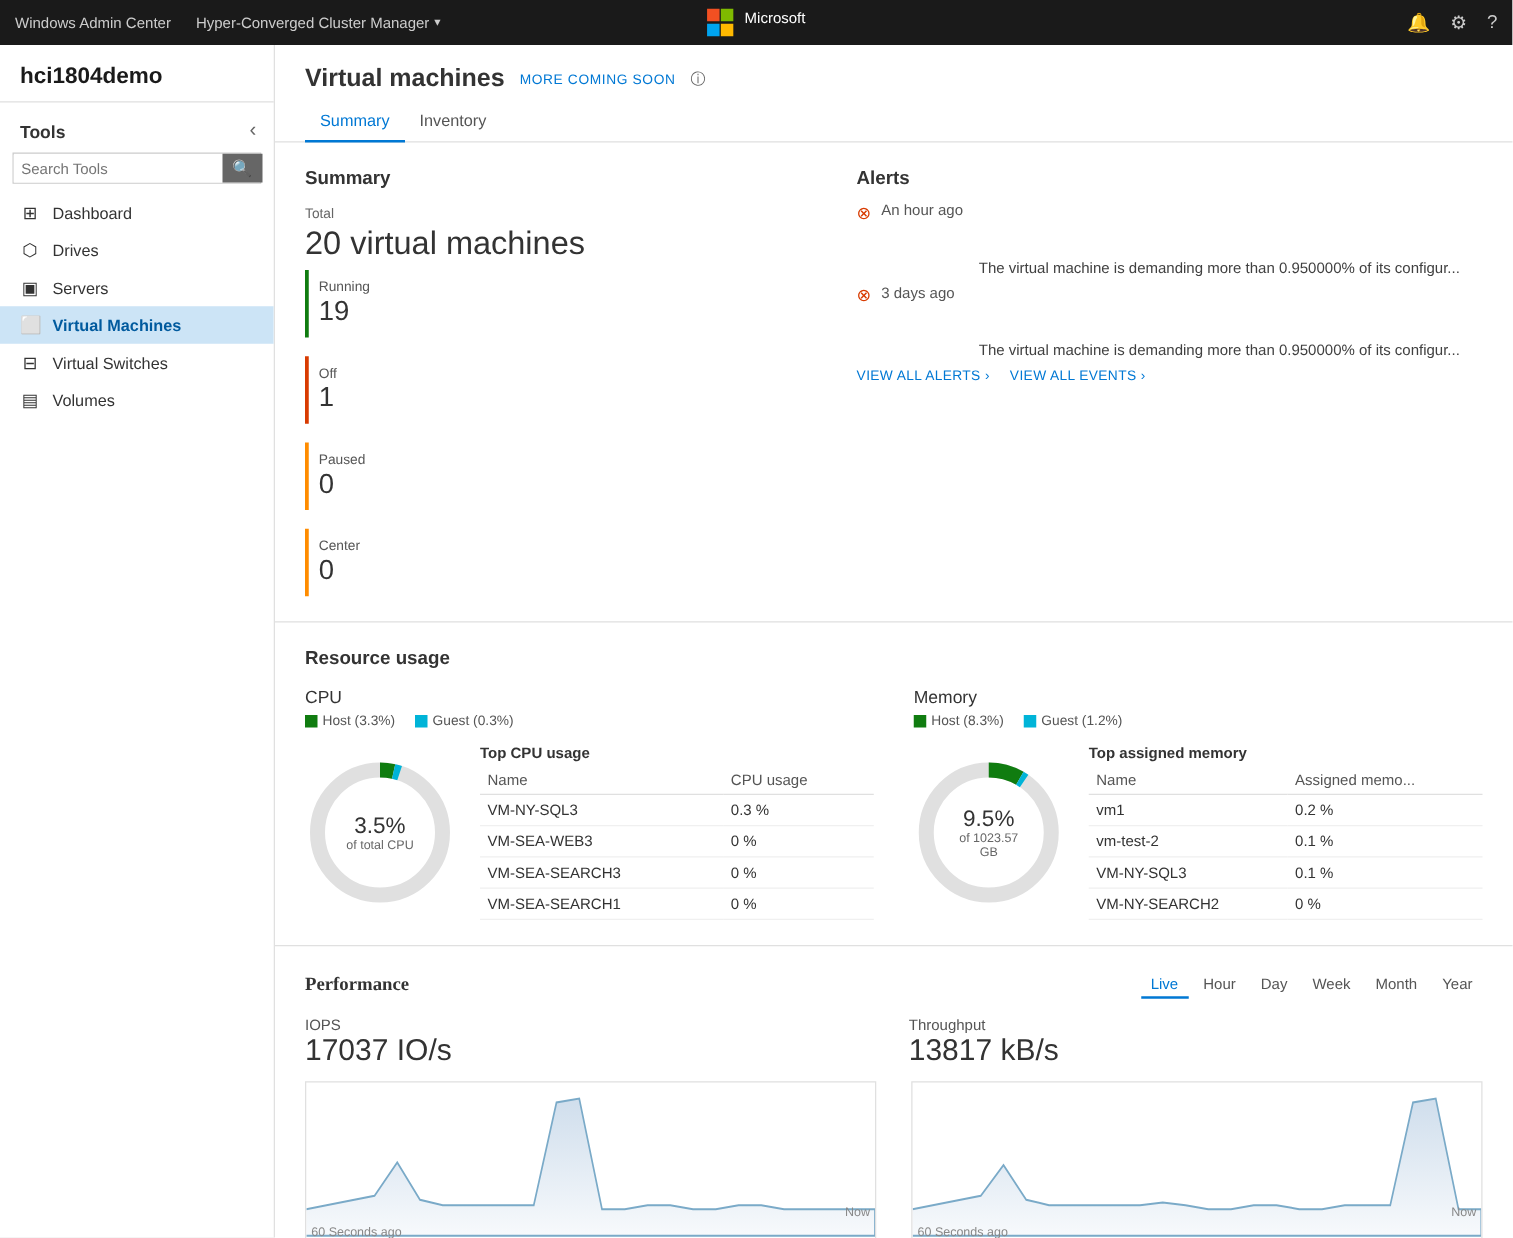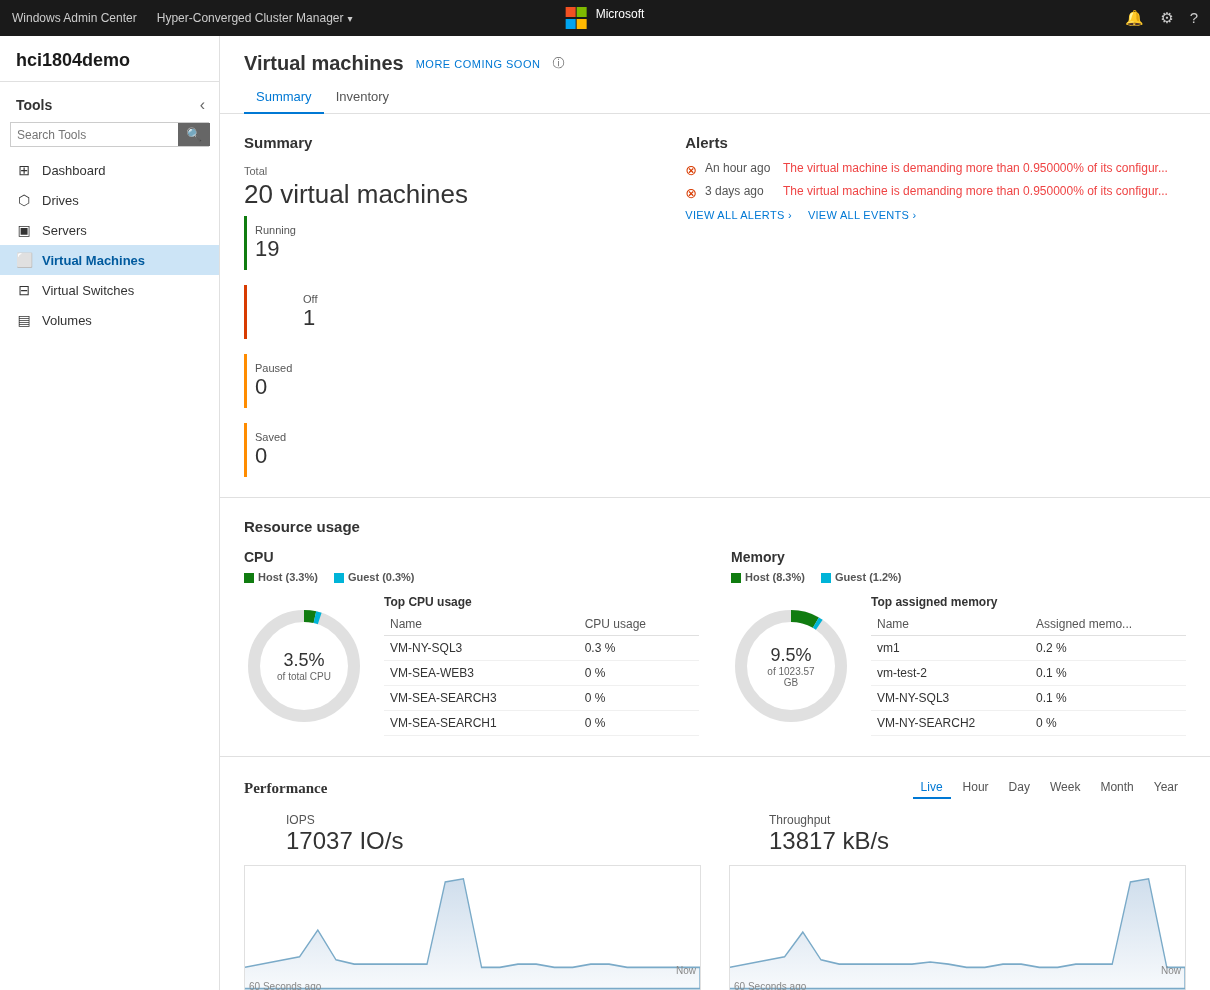--- a/index.html
+++ b/index.html
@@ -70,43 +70,43 @@
 
     .total-label { font-size: 11px; color: #666; margin-bottom: 2px; }
     .total-count { font-size: 26px; font-weight: 300; margin-bottom: 6px; }
 
     .vm-stats { display: flex; flex-wrap: wrap; gap: 15px; }
     .stat-box {
       width: 50%; padding: 8px 0;
       border-left: 3px solid transparent;
     }
     .stat-box.running { border-left-color: #107c10; }
-    .stat-box.off { border-left-color: #d83b01; padding-left: 48px; }
+    .stat-box.off { border-left-color: #d83b01; }
     .stat-box.paused { border-left-color: #ff8c00; }
     .stat-box.saved { border-left-color: #ff8c00; }
     .stat-label { font-size: 11px; color: #555; padding-left: 8px; }
     .stat-val { font-size: 22px; font-weight: 300; padding-left: 8px; }
 
     .alerts-title { font-size: 15px; font-weight: 600; margin-bottom: 10px; }
     .alert-row { display: flex; align-items: flex-start; gap: 8px; margin-bottom: 6px; font-size: 12px; }
     .alert-icon { color: #d83b01; font-size: 14px; flex-shrink: 0; margin-top: 1px; }
     .alert-time { width: 70px; color: #555; }
-    .alert-msg { color: #ef4444; cursor: pointer; }
+    .alert-msg { color: #404040; cursor: pointer; margin-top: 46px; }
     .alert-links { margin-top: 8px; display: flex; gap: 16px; }
     .alert-link { font-size: 11px; color: #0078d4; cursor: pointer; text-transform: uppercase; letter-spacing: 0.3px; }
     .alert-link:after { content: ' ›'; }
 
     
     .resource-section { padding: 20px 24px; border-bottom: 1px solid #e0e0e0; }
     .resource-grid { display: flex; gap: 32px; }
     .resource-half { flex: 1; }
-    .resource-title { font-size: 14px; font-weight: 700; margin-bottom: 6px; }
+    .resource-title { font-size: 14px; font-weight: 400; margin-bottom: 6px; }
 
     .legend { display: flex; gap: 16px; margin-bottom: 12px; font-size: 11px; color: #555; }
-    .legend-item { display: flex; align-items: flex-end; gap: 4px; font-weight: bold; }
+    .legend-item { display: flex; align-items: center; gap: 4px; }
     .legend-dot { width: 10px; height: 10px; }
 
     .donut-table { display: flex; gap: 20px; align-items: center; }
     .donut-wrap { position: relative; width: 120px; height: 120px; flex-shrink: 0; }
     .donut-center { position: absolute; top: 50%; left: 50%; transform: translate(-50%, -50%); text-align: center; }
     .donut-pct { font-size: 18px; font-weight: 300; }
     .donut-sub { font-size: 10px; color: #666; }
 
     .top-table { flex: 1; }
     .top-table table { width: 100%; border-collapse: collapse; font-size: 12px; }
@@ -115,21 +115,21 @@
 
     
     .perf-section { padding: 20px 24px; }
     .perf-header { display: flex; align-items: center; justify-content: space-between; margin-bottom: 14px; }
     .perf-title { font-size: 15px; font-weight: 600; font-family: Liberation Serif, serif; }
     .time-tabs { display: flex; gap: 4px; }
     .time-tab { font-size: 12px; color: #555; padding: 3px 8px; cursor: pointer; }
     .time-tab.active { color: #0078d4; border-bottom: 2px solid #0078d4; font-weight: 500; }
 
     .metrics-row { display: flex; gap: 24px; margin-bottom: 10px; }
-    .metric-block { flex: 1; margin-left: 42px; }
+    .metric-block { flex: 1; }
     .metric-label { font-size: 12px; color: #555; }
     .metric-val { font-size: 24px; font-weight: 300; }
 
     .charts-row { display: flex; gap: 28px; }
     .chart-wrap { flex: 1; position: relative; height: 130px; border: 1px solid #e0e0e0; background: #fff; overflow: hidden; }
     .chart-time-start { position: absolute; bottom: 2px; left: 4px; font-size: 10px; color: #888; }
     .chart-time-end { position: absolute; bottom: 18px; right: 4px; font-size: 10px; color: #888; }
 
     
     .donut-svg { width: 120px; height: 120px; }
@@ -229,21 +229,21 @@
             </div>
             <div class="stat-box off">
               <div class="stat-label">Off</div>
               <div class="stat-val">1</div>
             </div>
             <div class="stat-box paused">
               <div class="stat-label">Paused</div>
               <div class="stat-val">0</div>
             </div>
             <div class="stat-box saved">
-              <div class="stat-label">Saved</div>
+              <div class="stat-label">Center</div>
               <div class="stat-val">0</div>
             </div>
           </div>
         </div>
 
         <div class="alerts-right">
           <div class="alerts-title">Alerts</div>
           <div class="alert-row">
             <span class="alert-icon">⊗</span>
             <span class="alert-time">An hour ago</span>

